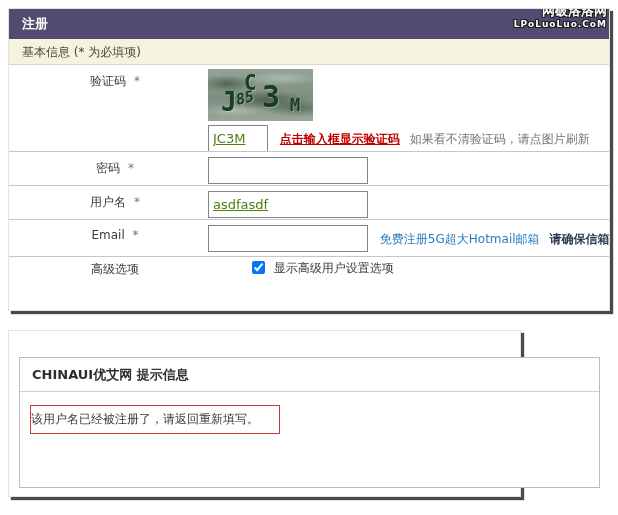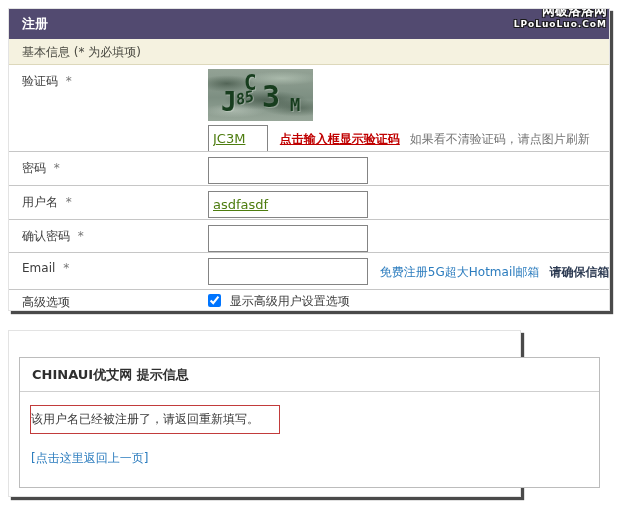--- a/index.html
+++ b/index.html
@@ -18,21 +18,21 @@
                color:#fff; font-weight:bold; pointer-events:none;
                text-shadow:1px 1px 0 #1a1a1a,-1px -1px 0 #1a1a1a,1px -1px 0 #1a1a1a,-1px 1px 0 #1a1a1a; }
   .watermark .wm1 { font-size:13px; }
   .watermark .wm2 { font-size:9px; letter-spacing:1px; }
 
   .sectionbar { height:26px; background:#f5f2e0; border-bottom:1px solid #ddd8bb;
                 line-height:26px; padding-left:13px; color:#4a4a42; }
 
   .formrow { display:flex; border-bottom:1px solid #c6c6c6; background:#fff; }
   .formrow:last-child { border-bottom:none; }
-  .rowlabel { width:199px; flex:0 0 199px; padding:8px 0 0 13px; color:#3c3c3c; }
+  .rowlabel { width:199px; flex:0 0 199px; padding:8px 0 0 13px; color:#3c3c3c;text-align:center; }
   .req { color:#777; margin-left:4px; }
   .rowcontent { flex:1; padding-top:5px; white-space:nowrap; overflow:hidden; }
 
   input[type=text], input[type=password] {
       height:27px; border:1px solid #848484; background:#fff; font-size:13px;
       padding:2px 4px; font-family:"DejaVu Sans","Liberation Sans",sans-serif; color:#4d7c0f;text-decoration:underline; }
   .w-std { width:160px; }
   .w-captcha { width:60px; }
 
   
@@ -56,21 +56,21 @@
   .captcha-ghost { position:absolute; left:28px; top:20px; font-size:15px; font-style:italic;
       color:rgba(215,228,215,.55); transform:rotate(-14deg); font-weight:bold; }
   .captcha-hint-link { color:#c00000; font-weight:bold; margin-left:8px;margin-top:48px; }
   .captcha-hint-text { color:#737373; margin-left:6px; }
 
   .hotmail-link { color:#2b7cbe; margin-left:8px; text-decoration:none; }
   .email-note { color:#2c3a52; font-weight:bold; margin-left:6px; }
 
   #advanced-row { height:24px; }
   #advanced-row .rowlabel { padding-top:4px; }
-  #advanced-row .rowcontent { padding-top:3px; }
+  #advanced-row .rowcontent { padding-top:3px;margin-left:44px; }
   #advanced-row label { color:#3c3c3c; }
   input[type=checkbox] { width:13px; height:13px; vertical-align:-2px; margin-right:5px; }
 
   
   #username-row,#password-row { height:34px; }
   #confirm-row { height:33px; }
   #email-row { height:37px; }
 
   
   #msg-card { left:8px; top:330px; width:513px; height:167px; }
@@ -133,29 +133,20 @@
   <div class="formrow" id="username-row">
     <div class="rowlabel">
       <span>用户名</span>
       <span class="req">*</span>
     </div>
     <div class="rowcontent">
       <input type="text" class="w-std" value="asdfasdf" style="">
     </div>
   </div>
 
-  <div class="formrow" id="confirm-row">
-    <div class="rowlabel">
-      <span>确认密码</span>
-      <span class="req">*</span>
-    </div>
-    <div class="rowcontent">
-      <input type="password" class="w-std" value="" style="">
-    </div>
-  </div>
 
   <div class="formrow" id="email-row">
     <div class="rowlabel">
       <span>Email</span>
       <span class="req">*</span>
     </div>
     <div class="rowcontent">
       <input type="text" class="w-std" value="" style="">
       <a href="#" class="hotmail-link">免费注册5G超大Hotmail邮箱</a>
       <span class="email-note">请确保信箱有效</span>
@@ -174,15 +165,14 @@
     </div>
   </div>
 </div>
 
 <div class="card" id="msg-card">
   <div class="msg-box">
     <div class="msg-title">CHINAUI优艾网 提示信息</div>
     <div class="error-box">
       <span>该用户名已经被注册了，请返回重新填写。</span>
     </div>
-    <a href="#" class="back-link">[点击这里返回上一页]</a>
   </div>
 </div>
 
 </body></html>

